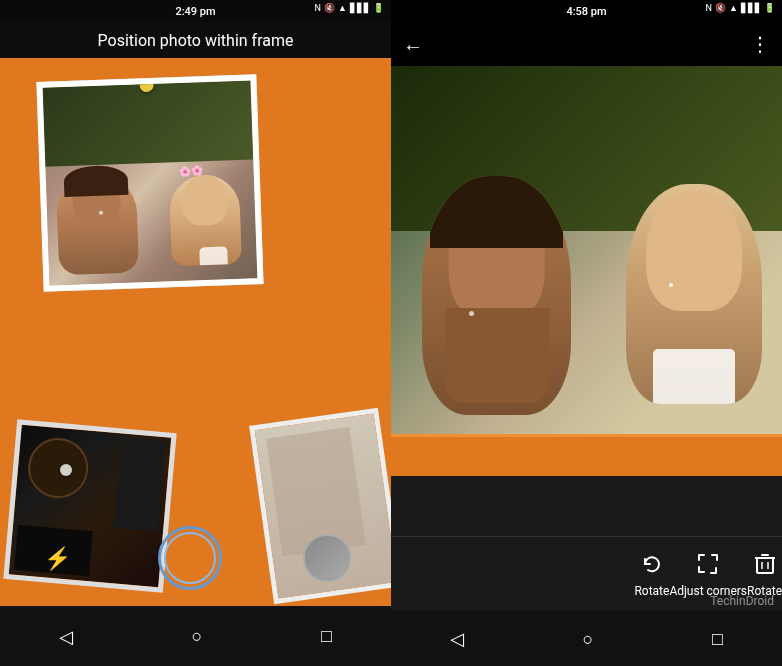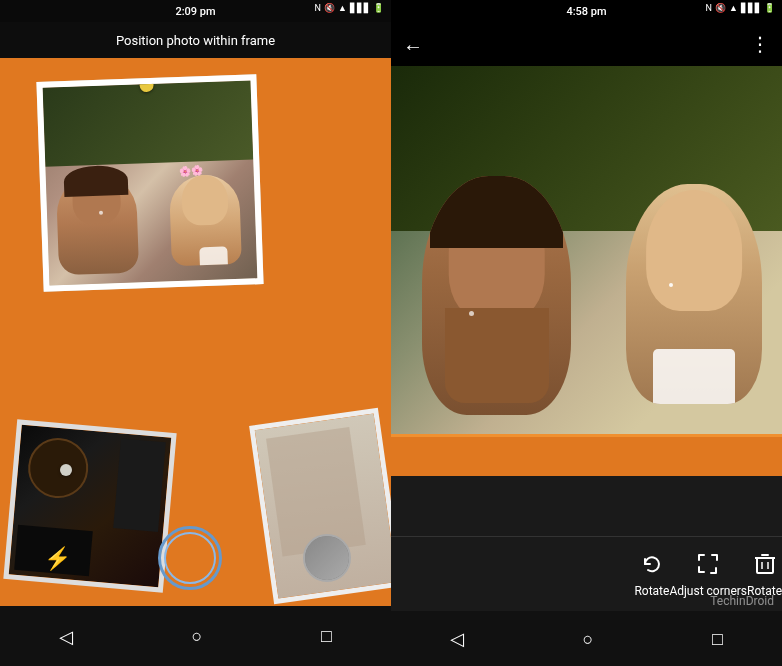--- a/index.html
+++ b/index.html
@@ -58,21 +58,21 @@
       height: 36px;
       background: rgba(0,0,0,0.5);
       display: flex;
       align-items: center;
       justify-content: center;
       z-index: 10;
     }
 
     .top-bar-left .instruction-text {
       color: white;
-      font-size: 13px;
+      font-size: 16px;
     }
 
     
     .camera-bg {
       position: absolute;
       top: 58px;
       left: 0;
       right: 0;
       bottom: 60px;
       background: #e07820;
@@ -465,21 +465,21 @@
       background: rgba(255,255,255,0.7);
       border-radius: 50%;
     }
   </style>
 </head>
 <body>
 
 <div class="left-panel">
 
   <div class="status-bar-left">
-    <span class="time">2:09 pm</span>
+    <span class="time">2:49 pm</span>
     <div class="status-icons-left">
       <span style="color:white;font-size:9px;">N</span>
       <span style="color:white;font-size:9px;">🔇</span>
       <span style="color:white;font-size:9px;">▲</span>
       <span style="color:white;font-size:9px;">▋▋▋</span>
       <span style="color:white;font-size:9px;">🔋</span>
     </div>
   </div>
 
   <div class="top-bar-left">

